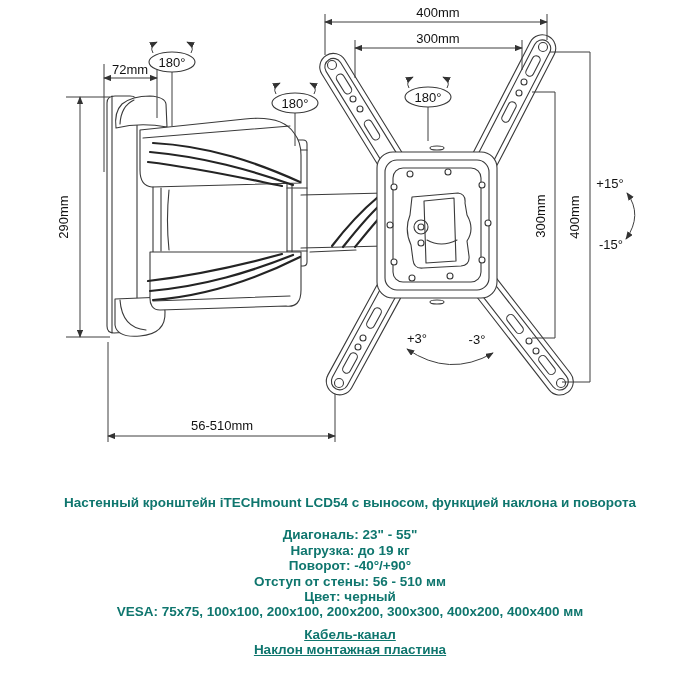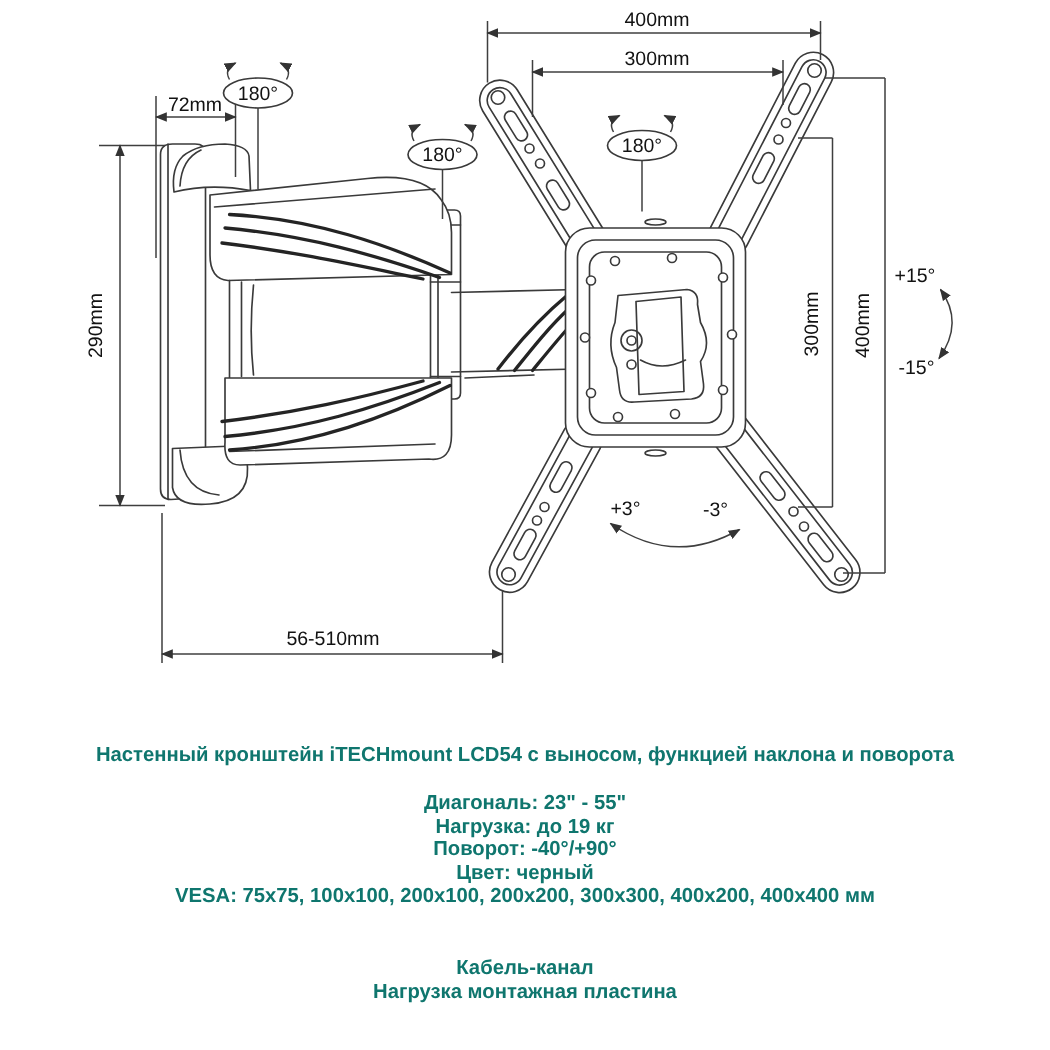--- a/index.html
+++ b/index.html
@@ -12,21 +12,21 @@
   .ln  { stroke:#3a3a3a; fill:none; stroke-width:1.1; stroke-linecap:round; stroke-linejoin:round; }
   .wf  { stroke:#3a3a3a; fill:#ffffff; stroke-width:1.1; stroke-linejoin:round; }
   .sw  { stroke:#242424; fill:none; stroke-width:2.2; stroke-linecap:round; }
   .dim { stroke:#3f3f3f; fill:none; stroke-width:1; }
   .dimtext { font-size:13px; fill:#121212; }
   .textblock {
     position:absolute; top:495px; left:0; right:0; text-align:center;
     font-weight:bold; font-size:13.5px; color:#0f766e; line-height:15.4px;
   }
   .title { margin-bottom:17px; }
-  .features { margin-top:33px; }
+  .features { margin-top:7px;text-decoration:underline; }
 </style>
 </head>
 <body>
 
 <div class="screen">
 
   <svg class="diagram" width="700" height="460" viewBox="0 0 700 460">
     <defs>
       <marker id="arr" viewBox="0 0 10 8" refX="9" refY="4" markerWidth="8" markerHeight="6.5" orient="auto-start-reverse">
         <path d="M0,0 L10,4 L0,8 Z" fill="#333"></path>
@@ -232,22 +232,23 @@
       </g>
     </g>
   </svg>
 
   <div class="textblock">
     <div class="title">Настенный кронштейн iTECHmount LCD54 с выносом, функцией наклона и поворота</div>
     <div class="specs">
       <div>Диагональ: 23" - 55"</div>
       <div>Нагрузка: до 19 кг</div>
       <div>Поворот: -40°/+90°</div>
+      <div>Отступ от стены: 56 - 510 мм</div>
       <div>Цвет: черный</div>
       <div>VESA: 75x75, 100x100, 200x100, 200x200, 300x300, 400x200, 400x400 мм</div>
     </div>
     <div class="features">
       <div>Кабель-канал</div>
-      <div>Нагрузка монтажная пластина</div>
+      <div>Наклон монтажная пластина</div>
     </div>
   </div>
 
 </div>
 
 </body></html>

